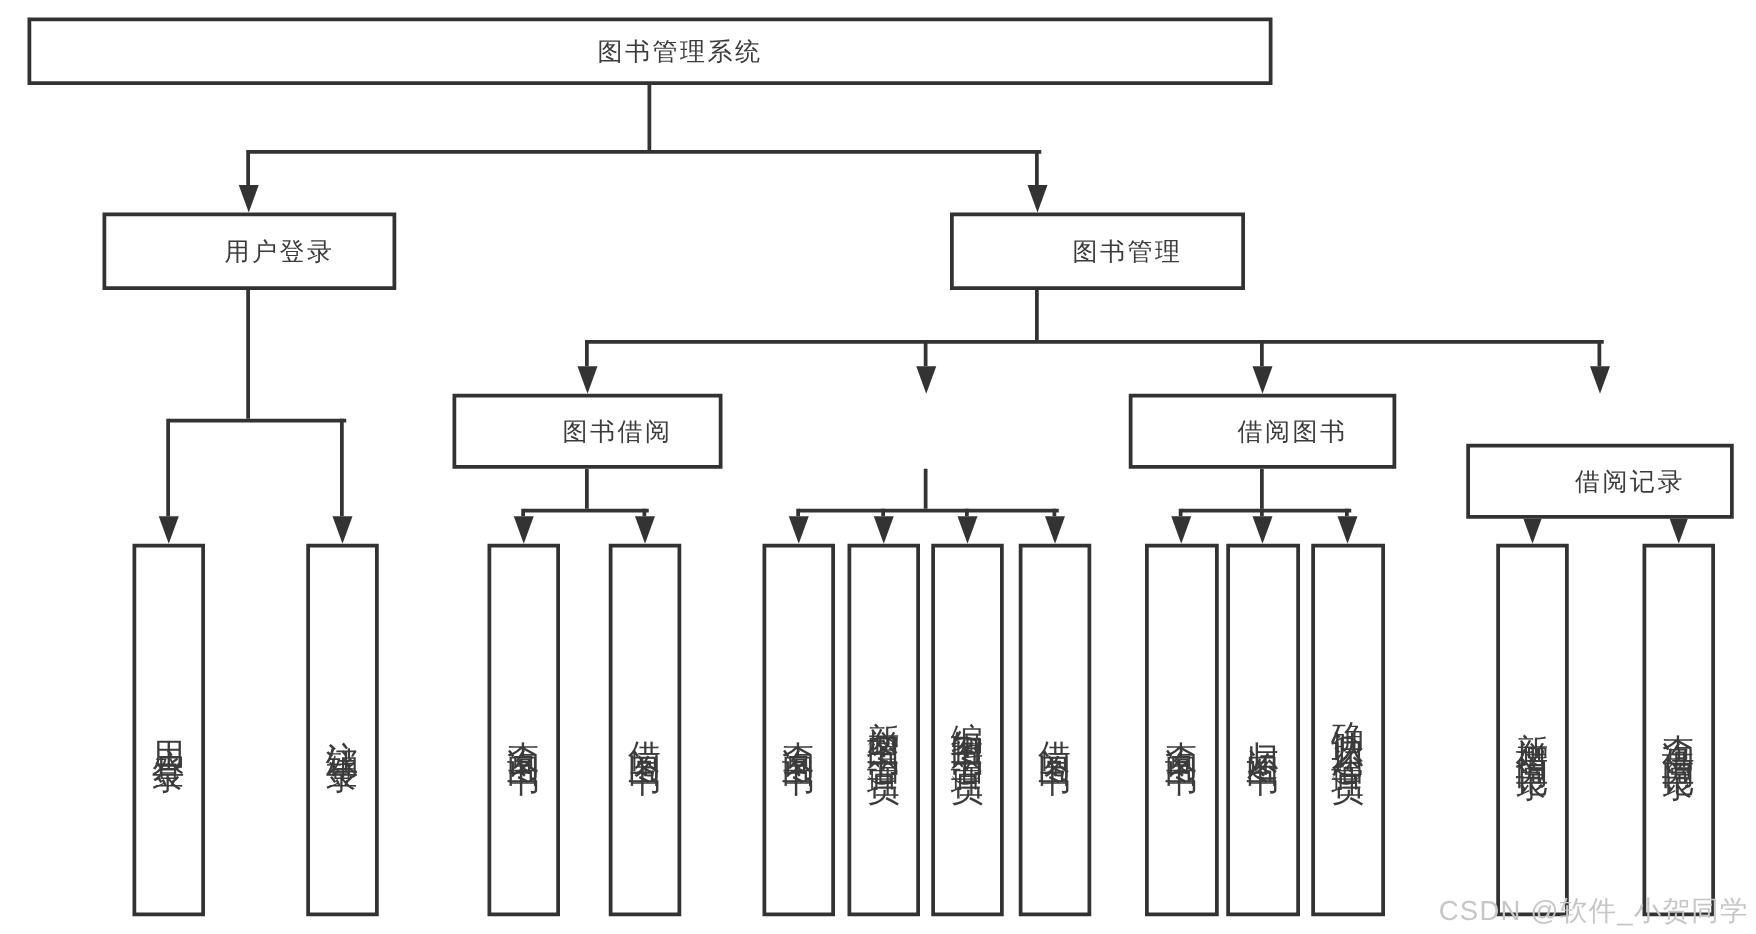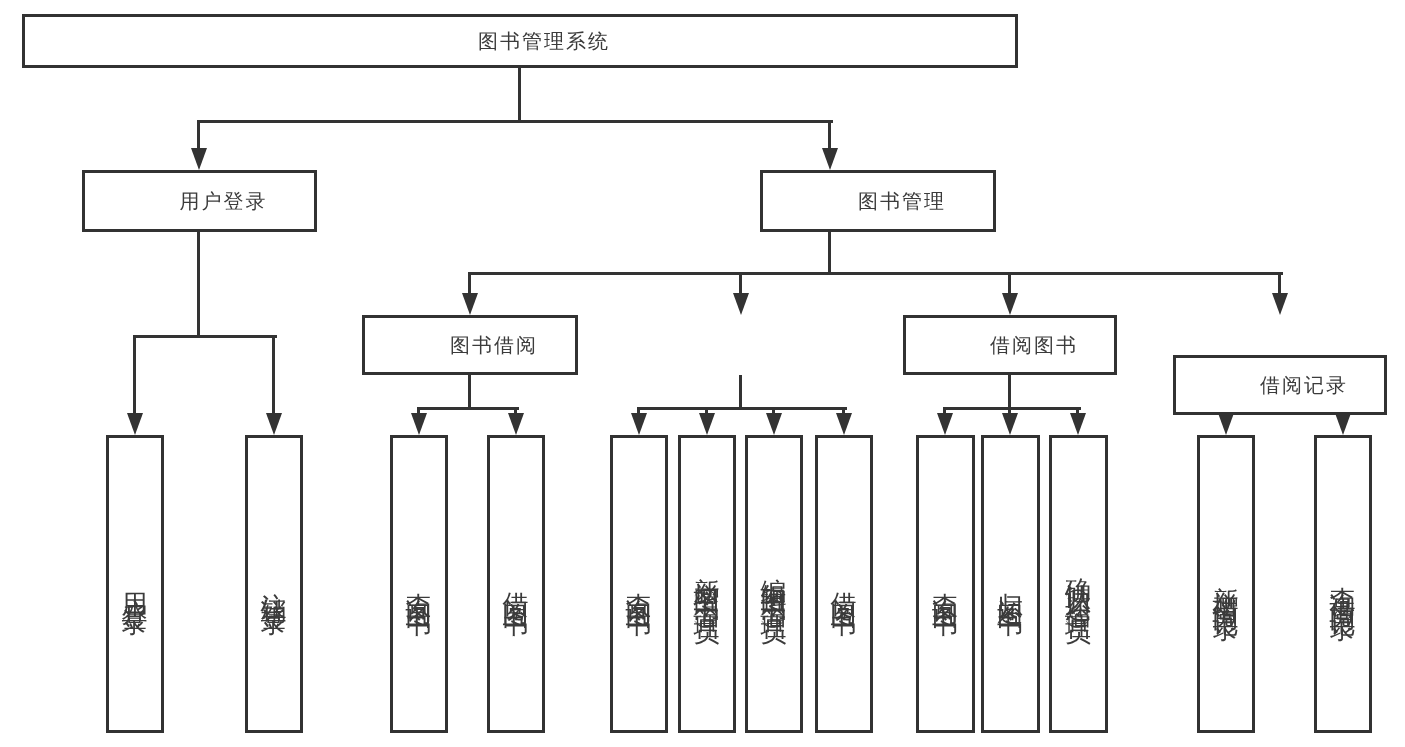--- a/index.html
+++ b/index.html
@@ -177,14 +177,15 @@
   <div class="vline" style="left:1076px; top:407px; height:6px;"></div>
   <div class="arr" style="left:1070px; top:413px;"></div>
 
   <div class="vline" style="left:1278px; top:375px; height:32px;"></div>
   <div class="hline" style="left:1226px; top:407px; width:120px;"></div>
   <div class="vline" style="left:1224px; top:407px; height:6px;"></div>
   <div class="arr" style="left:1218px; top:413px;"></div>
   <div class="vline" style="left:1341px; top:407px; height:6px;"></div>
   <div class="arr" style="left:1335px; top:413px;"></div>
 
+  <div class="watermark">CSDN @软件_小贺同学</div>
 
 </div>
 
 </body></html>

